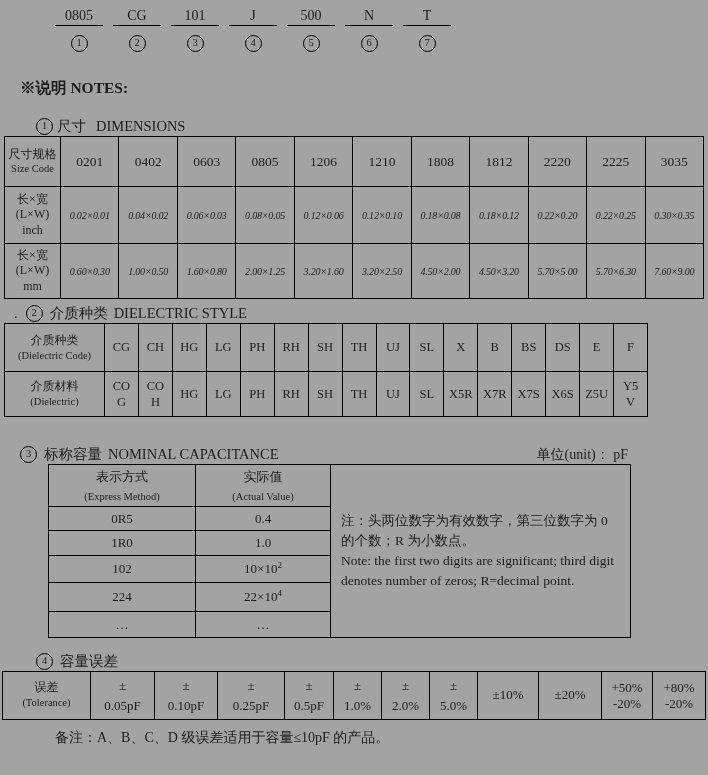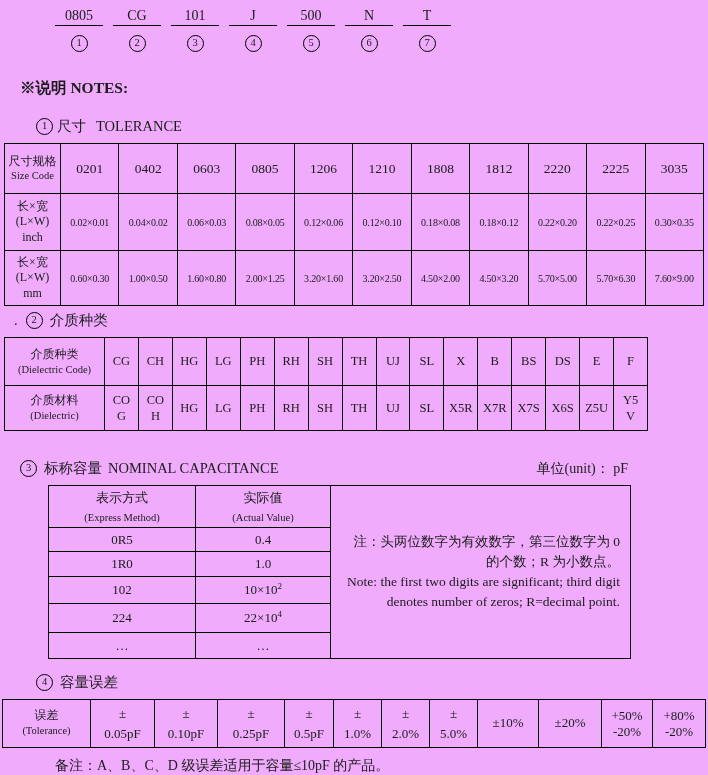--- a/index.html
+++ b/index.html
@@ -1,17 +1,17 @@
 <!DOCTYPE html>
 <html><head>
 <meta charset="utf-8">
 <style>
   html,body{margin:0;padding:0;background:#fff;}
   .page{
-    position:relative;width:708px;height:775px;background:#f0abfc;color:#1b1b1b;
+    position:relative;width:708px;height:775px;background:#a3a3a3;color:#1b1b1b;
     font-family:"Liberation Serif","DejaVu Serif",serif;font-size:14px;overflow:hidden;
   }
   
   .partcode{display:flex;margin:8px 0 0 50px;}
   .partcode .seg{width:58px;text-align:center;font-size:14px;}
   .partcode .seg span{display:inline-block;min-width:38px;padding:0 5px 1px;border-bottom:1.3px solid #000;}
   .markers{display:flex;margin:9px 0 0 50px;}
   .markers .mk{width:58px;display:flex;justify-content:center;}
   .circ{display:inline-flex;width:15px;height:15px;border:1px solid #000;border-radius:50%;
         align-items:center;justify-content:center;font-size:10.5px;line-height:1;flex:0 0 auto;}
@@ -20,39 +20,39 @@
   .sec-title{display:flex;align-items:center;font-size:14.5px;}
   .sec-title .cn{margin-left:4px;}
   .sec-title .en{margin-left:10px;}
   .title-dims{margin:18px 0 0 36px;}
   .title-diel{margin:5px 0 0 14px;}
   .title-cap{margin-left:20px;}
   .title-tol{margin:14px 0 0 36px;}
   .sec3-head{display:flex;align-items:center;margin-top:28px;}
   .unit-label{margin-left:auto;margin-right:80px;font-size:14px;}
   
-  table.t{border-collapse:collapse;border:1.5px solid #000;table-layout:fixed;margin-top:7px;}
+  table.t{border-collapse:collapse;border:1.5px solid #000;table-layout:fixed;margin-top:0;}
   table.t td{border:1px solid #000;text-align:center;vertical-align:middle;padding:0;overflow:hidden;}
   .small{font-size:10.5px;}
   .hd-cn{font-size:12px;line-height:1.35;}
   
   .dims{margin-left:4px;width:700px;}
   .dims td{font-size:13.5px;}
   .dims td.hd{font-size:12px;line-height:1.3;}
-  .dims td.val{font-size:10px;letter-spacing:-0.2px;}
+  .dims td.val{font-size:10px;letter-spacing:-0.2px;font-style:italic;}
   
   .diel{margin-left:4px;width:644px;}
   .diel td{font-size:12.5px;}
   .diel td.hd{font-size:12px;line-height:1.5;}
   .wr{display:inline-block;width:24px;word-break:break-all;line-height:1.3;}
   
   .cap{margin-left:48px;width:582px;margin-top:4px;border-radius:18px;}
   .cap td{font-size:13px;}
   .cap td.hd{font-size:13px;line-height:1.7;}
-  .cap td.note{ text-align:right;vertical-align:middle;padding:6px 10px;font-size:13.5px;line-height:1.5;}
+  .cap td.note{ text-align:left;vertical-align:middle;padding:6px 10px;font-size:13.5px;line-height:1.5;}
   .cap .note p{margin:0;}
   sup{font-size:9px;}
   
   .tol{margin-left:2px;width:704px;margin-top:5px;}
   .tol td{font-size:13px;line-height:1.55;}
   .tol td.two{line-height:1.5;}
   .tol td.tight{line-height:1.2;}
   .remark{margin:9px 0 0 55px;font-size:14px;}
 </style>
 </head>
@@ -91,21 +91,21 @@
     <div class="mk">
         <span class="circ">7</span>
       </div>
   </div>
 
   <div class="notes-heading">※说明 NOTES:</div>
 
   <div class="sec-title title-dims">
     <span class="circ">1</span>
     <span class="cn">尺寸</span>
-    <span class="en">TOLERANCE</span>
+    <span class="en">DIMENSIONS</span>
   </div>
   <table class="t dims">
     <colgroup>
         <col style="width:56px">
         <col>
         <col>
         <col>
         <col>
         <col>
         <col>
@@ -169,20 +169,21 @@
       <td class="val">5.70×6.30</td>
       <td class="val">7.60×9.00</td>
     </tr>
   </tbody>
     </table>
 
   <div class="sec-title title-diel">
     <span style="margin-right:8px;">.</span>
     <span class="circ">2</span>
     <span class="cn" style="margin-left:7px;">介质种类</span>
+    <span class="en" style="margin-left:6px;">DIELECTRIC STYLE</span>
   </div>
   <table class="t diel">
     <colgroup>
         <col style="width:100px">
         <col>
         <col>
         <col>
         <col>
         <col>
         <col>

